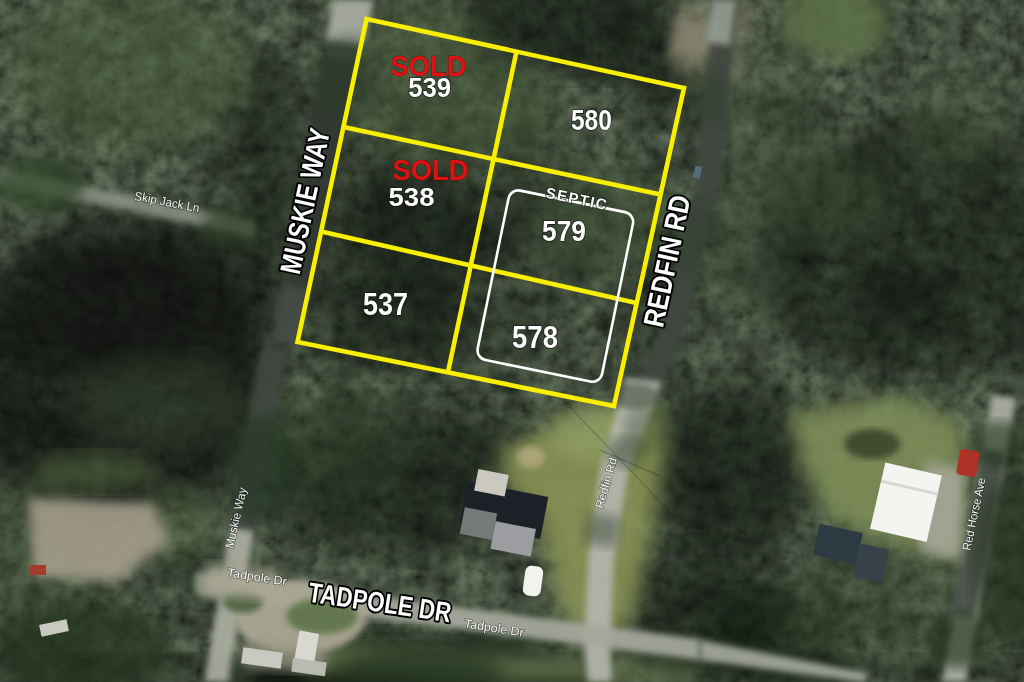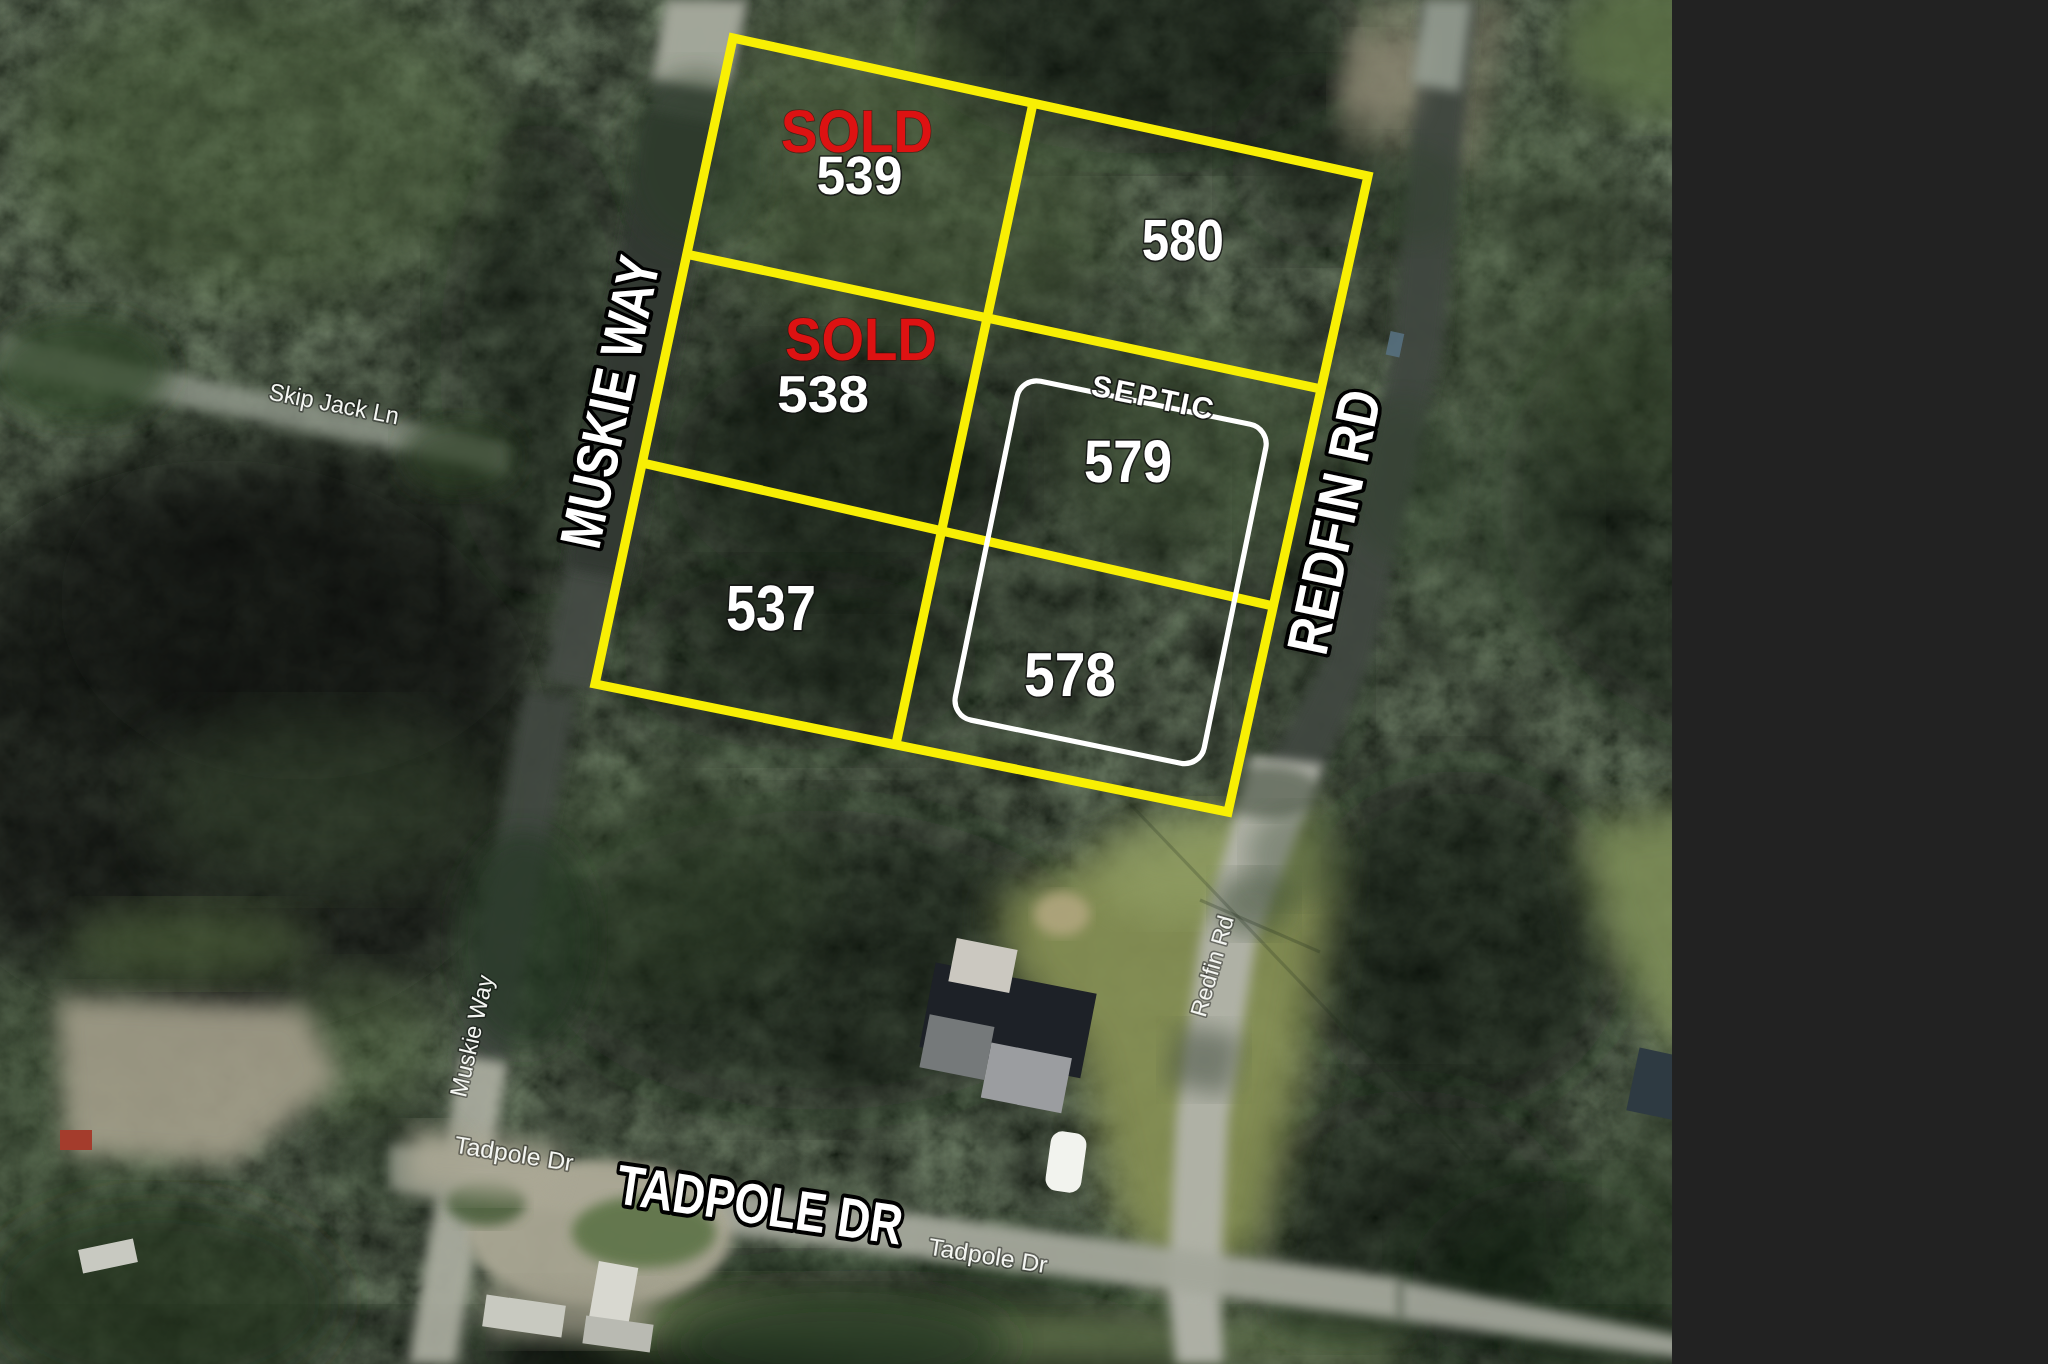--- a/index.html
+++ b/index.html
@@ -1,16 +1,16 @@
 <!DOCTYPE html>
 <html><head>
 <meta charset="utf-8">
 <style>
 html,body{margin:0;padding:0;background:#222}
-#stage{width:836px;height:682px;overflow:hidden;position:relative;font-family:"Liberation Sans",sans-serif}
+#stage{width:1024px;height:682px;overflow:hidden;position:relative;font-family:"Liberation Sans",sans-serif}
 text{font-family:"Liberation Sans",sans-serif}
 .lot{fill:#ffffff;font-weight:bold;text-anchor:middle;paint-order:stroke;stroke:#111111cc;stroke-width:1.7px;stroke-linejoin:round}
 .sold{fill:#dd1212;font-weight:bold;text-anchor:middle;paint-order:stroke;stroke:#40000088;stroke-width:0.8px}
 .road{fill:#ffffff;font-weight:bold;text-anchor:middle;paint-order:stroke;stroke:#000000;stroke-width:4px;stroke-linejoin:round}
 .sm{fill:#f4f6f2;text-anchor:middle;paint-order:stroke;stroke:#00000066;stroke-width:1.6px;stroke-linejoin:round}
 </style>
 </head>
 <body>
 <div id="stage">
 <svg width="1024" height="682" viewBox="0 0 1024 682" xmlns="http://www.w3.org/2000/svg">

